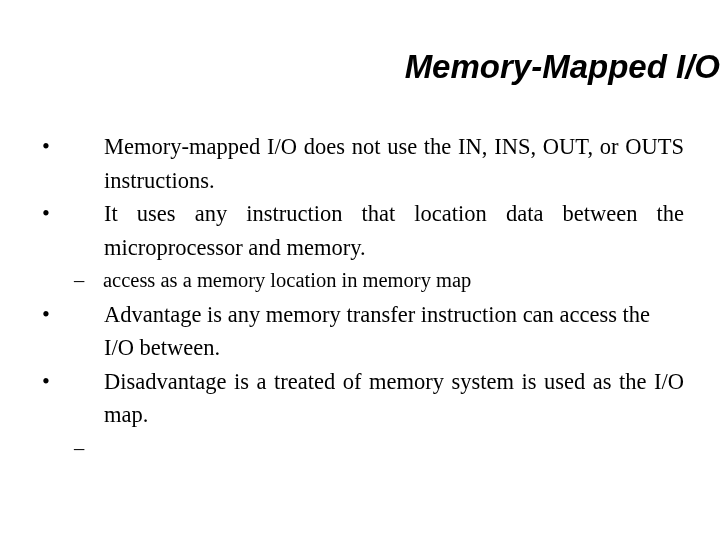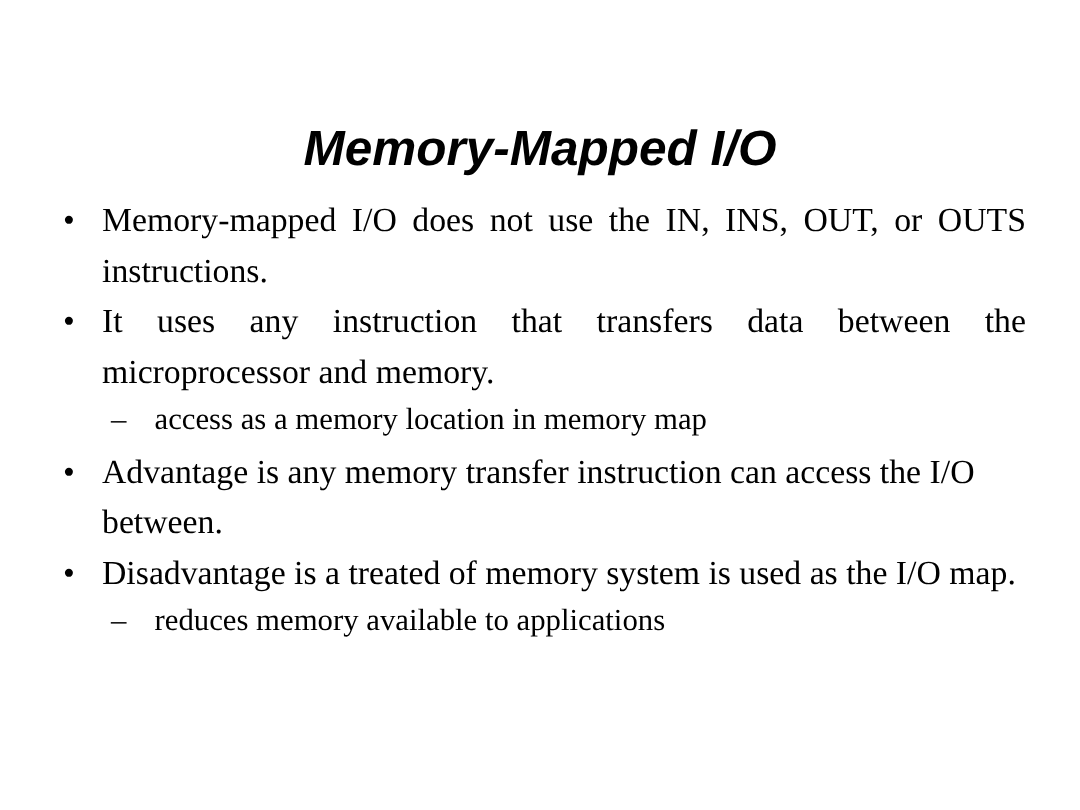--- a/index.html
+++ b/index.html
@@ -18,30 +18,29 @@
     position: relative;
     width: 720px;
     height: 540px;
     background: #ffffff;
   }
   .slide-title {
     position: absolute;
     left: 0;
     top: 48px;
     width: 720px;
-    text-align: center;
+    text-align: right;
     font-family: "Liberation Sans", "DejaVu Sans", sans-serif;
     font-weight: bold;
     font-style: italic;
     font-size: 33px;
     line-height: 38px;
     letter-spacing: 0px;
     color: #000000;
     white-space: nowrap;
-    margin-top: 32px;
   }
   .body-block {
     position: absolute;
     left: 36px;
     top: 130px;
     width: 648px;
   }
   .bullet-l1 {
     position: relative;
     padding-left: 32px;
@@ -57,20 +56,21 @@
   }
   .bullet-l1 .marker {
     position: absolute;
     left: 6px;
     top: 0;
     font-size: 22.5px;
     line-height: 33.5px;
   }
   .bullet-l1 .btext {
     display: block;
+    margin-left: 36px;
   }
   .bullet-l2 {
     position: relative;
     padding-left: 67px;
     margin: 0;
     font-size: 20.5px;
     line-height: 33.5px;
     text-align: left;
     color: #000000;
   }
@@ -94,37 +94,36 @@
 
   <div class="body-block">
 
     <div class="bullet-l1">
       <span class="marker">•</span>
       <span class="btext">Memory-mapped I/O does not use the IN, INS, OUT, or OUTS instructions.</span>
     </div>
 
     <div class="bullet-l1">
       <span class="marker">•</span>
-      <span class="btext">It uses any instruction that transfers data between the microprocessor and memory.</span>
+      <span class="btext">It uses any instruction that location data between the microprocessor and memory.</span>
     </div>
 
     <div class="bullet-l2">
       <span class="marker">–</span>
       <span class="btext">access as a memory location in memory map</span>
     </div>
 
     <div class="bullet-l1 nojust">
       <span class="marker">•</span>
       <span class="btext">Advantage is any memory transfer instruction can access the I/O between.</span>
     </div>
 
     <div class="bullet-l1">
       <span class="marker">•</span>
       <span class="btext">Disadvantage is a treated of memory system is used as the I/O map.</span>
     </div>
 
     <div class="bullet-l2">
       <span class="marker">–</span>
-      <span class="btext">reduces memory available to applications</span>
     </div>
 
   </div>
 </div>
 
 </body></html>

